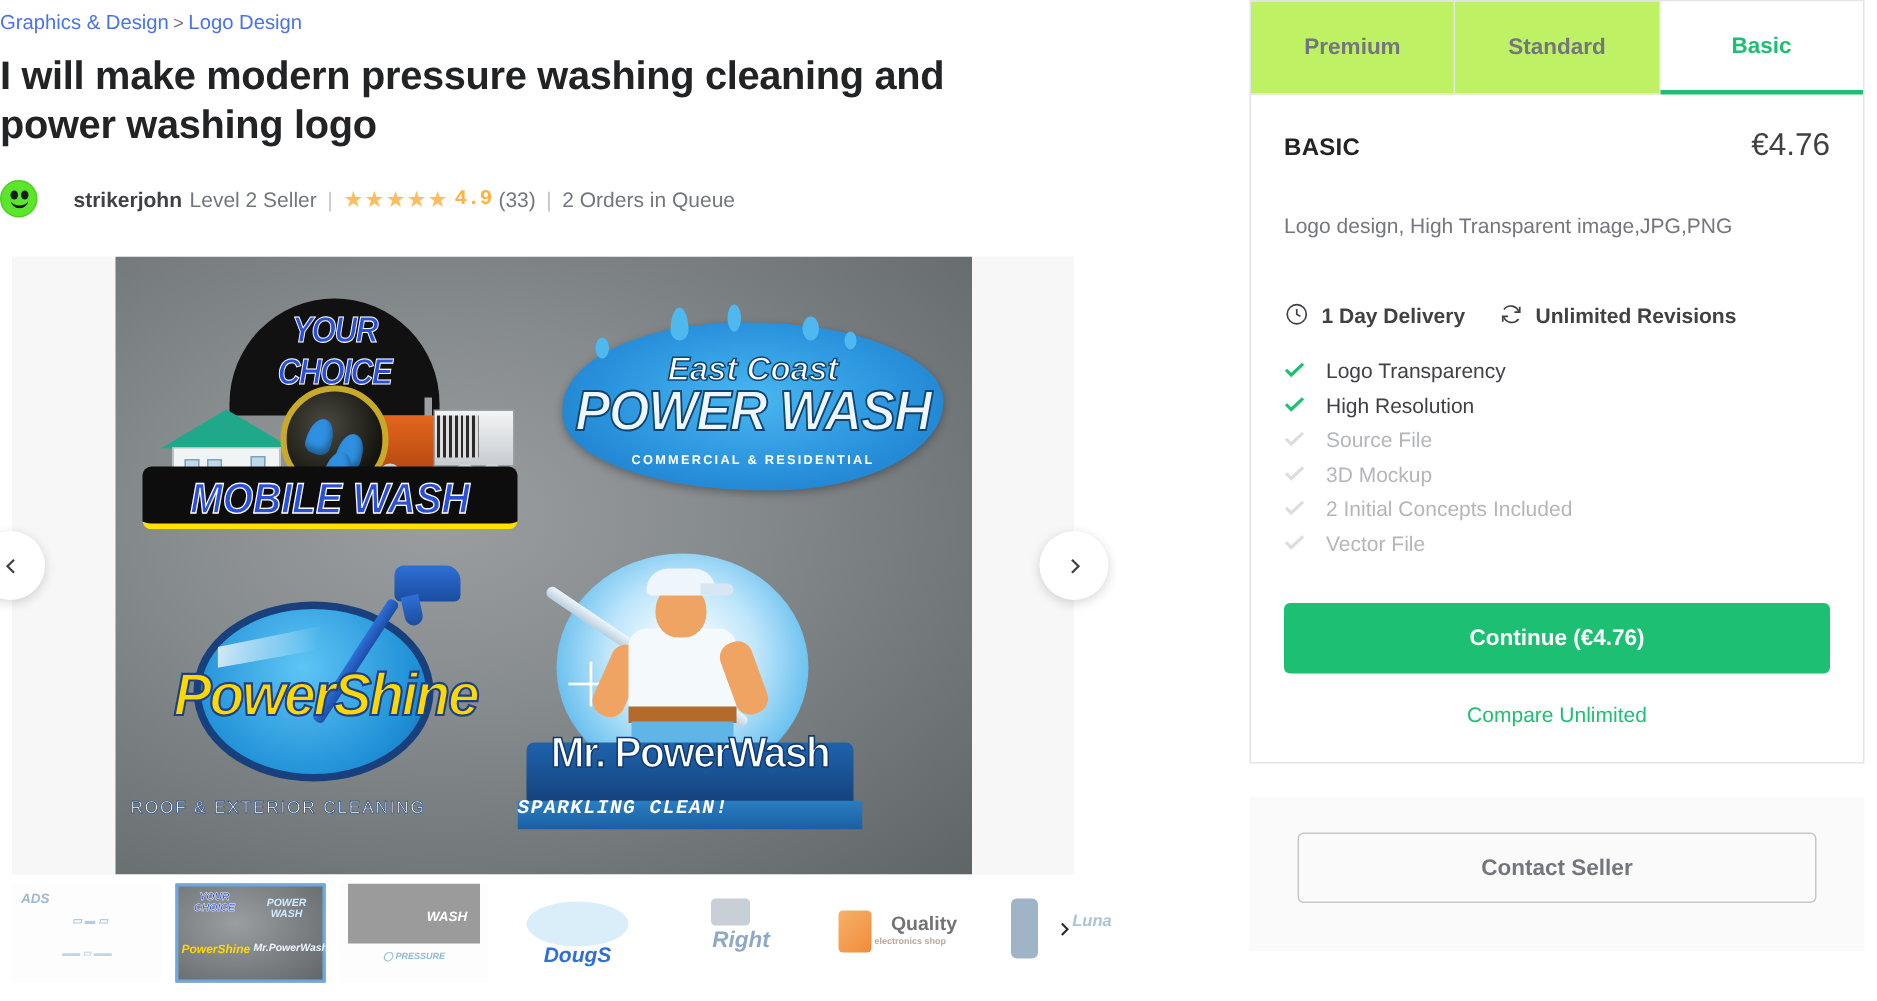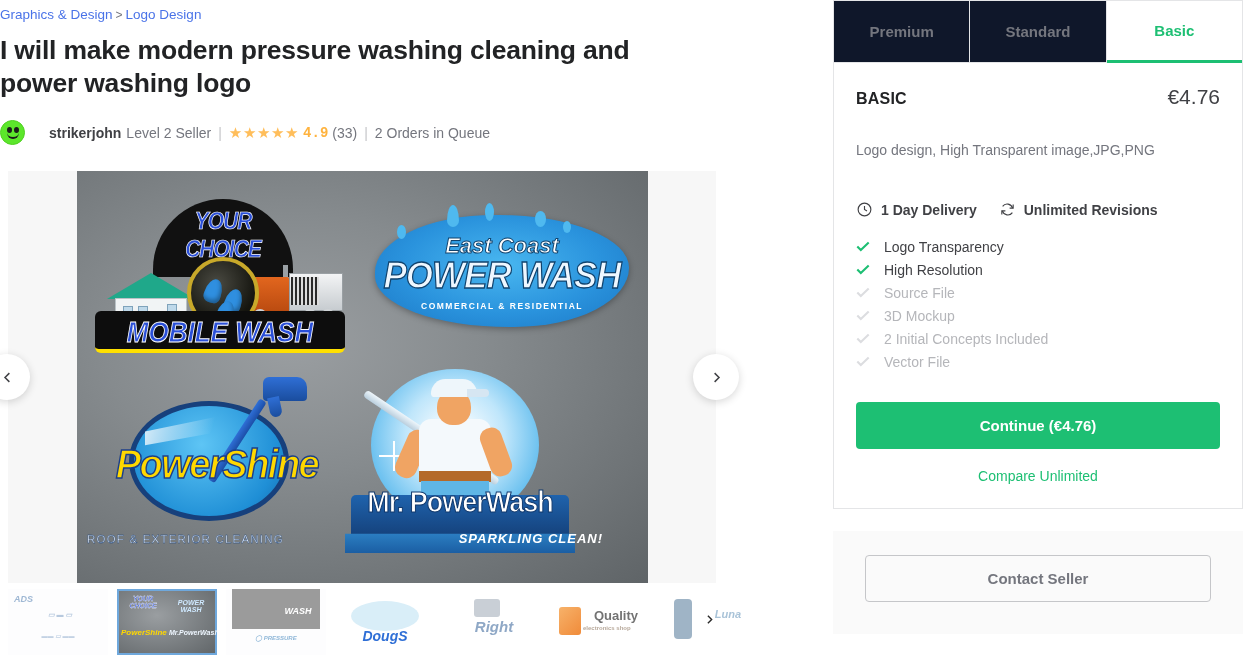--- a/index.html
+++ b/index.html
@@ -278,23 +278,23 @@
     font-size: 27px; font-weight: 700; color: #ffffff;
     -webkit-text-stroke: 1px #123a6e; letter-spacing: -1px; z-index: 5;
     transform: scaleY(1.06);
   }
   .lg4 .ribbon {
     position: absolute; left: 0px; top: 166px; width: 230px; height: 24px;
     background: linear-gradient(180deg,#2f86c9,#1b5ea3);
     clip-path: polygon(0 20%,100% 20%,100% 100%,0 100%);
   }
   .lg4 .t-sp {
-    position: absolute; left: 0; top: 168px; width: 258px; text-align: right;
+    position: absolute; left: 0; top: 168px; width: 258px; text-align: left;
     font-size: 13px; font-weight: 700; font-style: italic; color: #ffffff;
-    letter-spacing: 1px; z-index: 6;
+    letter-spacing: 1px; z-index: 6; font-family: Liberation Mono, monospace;
   }
 
   
   .g-arrow {
     position: absolute; width: 46px; height: 46px; border-radius: 50%;
     background: #ffffff; box-shadow: 0 2px 8px rgba(0,0,0,.16);
     display: flex; align-items: center; justify-content: center;
     cursor: pointer; z-index: 20;
   }
   .g-arrow.prev { left: -16px; top: 354px; }
@@ -325,21 +325,21 @@
   .thumbs-next svg { width: 13px; height: 13px; stroke: #2b2b2b; stroke-width: 2.6; fill: none; }
 
   
   .right { position: absolute; left: 833px; top: 0; width: 410px; }
 
   .pkg-card { border: 1px solid #e4e5e7; background: #fff; }
   .tabs { display: flex; height: 62px; }
   .tab {
     flex: 1; display: flex; align-items: center; justify-content: center;
     font-size: 15px; font-weight: 700; color: #74767e;
-    background: #0f172a; border-right: 1px solid #e4e5e7;
+    background: #bef264; border-right: 1px solid #e4e5e7;
     border-bottom: 1px solid #e4e5e7; cursor: pointer;
   }
   .tab:last-child { border-right: none; }
   .tab.active {
     background: #ffffff; color: #1dbf73;
     border-bottom: 3px solid #1dbf73;
   }
 
   .pkg-body { padding: 22px 22px 24px 22px; }
   .pkg-head { display: flex; justify-content: space-between; align-items: baseline; }

